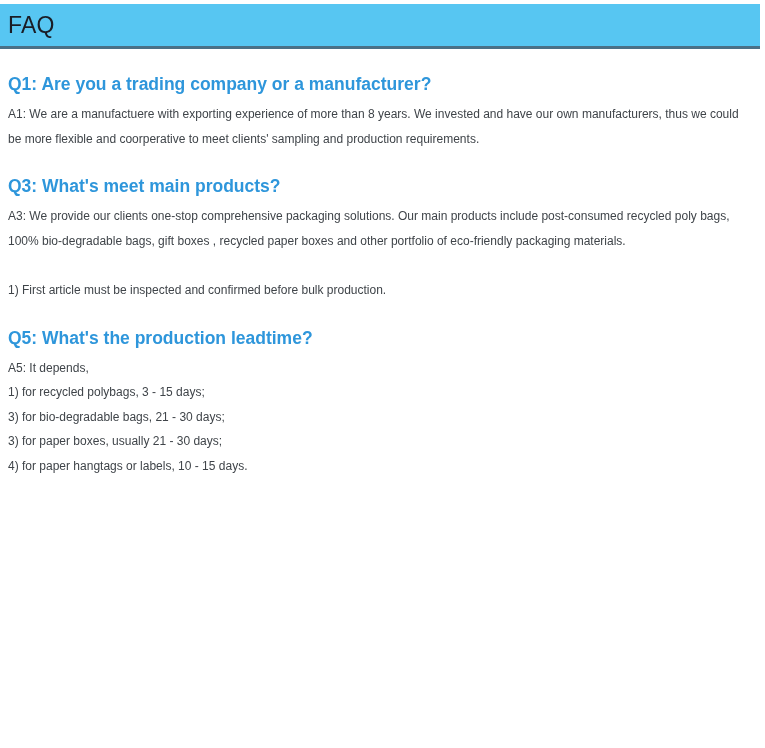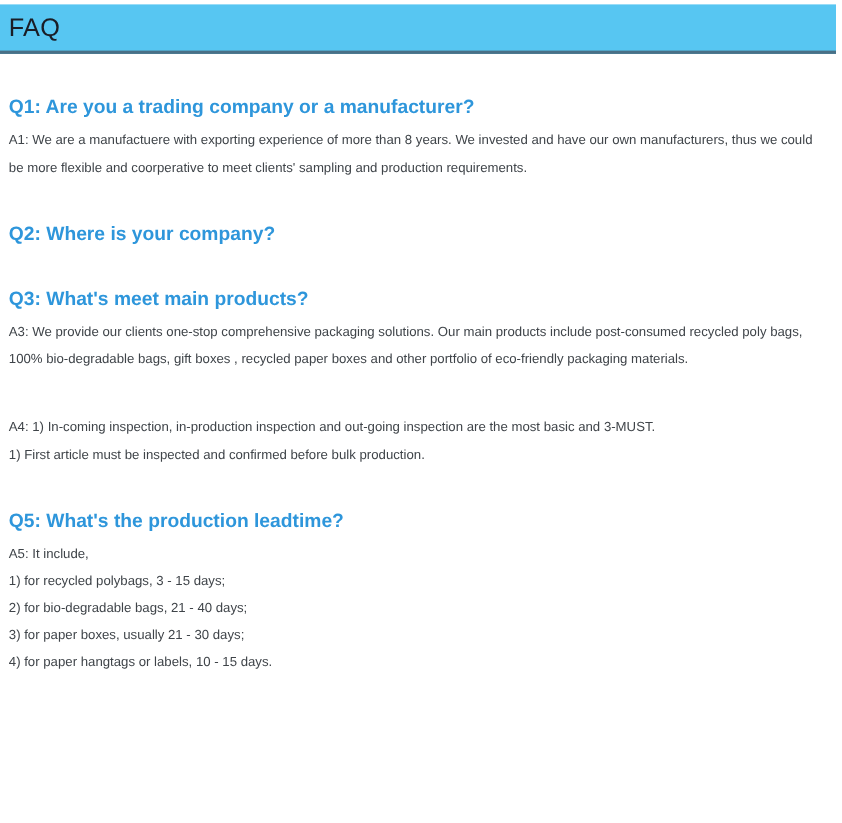--- a/index.html
+++ b/index.html
@@ -32,21 +32,21 @@
   }
   .faq-header .title {
     font-size: 23px;
     color: var(--title-text);
     font-weight: 400;
     letter-spacing: 0.2px;
   }
   .content {
     padding: 0 10px 0 8px;
   }
-  .faq-item { margin-top: 38px; }
+  .faq-item { margin-top: 25px; }
   .faq-item .q {
     margin: 0 0 7px 0;
     font-size: 17.5px;
     font-weight: 700;
     color: var(--question-blue);
   }
   .faq-item .a {
     margin: 0;
     font-size: 12px;
     line-height: 24.5px;
@@ -62,35 +62,33 @@
 </header>
 
 <main class="content">
 
   <section class="faq-item">
     <h3 class="q">Q1: Are you a trading company or a manufacturer?</h3>
     <p class="a">A1: We are a manufactuere with exporting experience of more than 8 years. We invested and have our own manufacturers, thus we could be more flexible and coorperative to meet clients' sampling and production requirements.</p>
   </section>
 
   <section class="faq-item">
-    <h3 class="q">Q2: Where is your company?</h3>
   </section>
 
   <section class="faq-item">
     <h3 class="q">Q3: What's meet main products?</h3>
     <p class="a">A3: We provide our clients one-stop comprehensive packaging solutions. Our main products include post-consumed recycled poly bags, 100% bio-degradable bags, gift boxes , recycled paper boxes and other portfolio of eco-friendly packaging materials.</p>
   </section>
 
   <section class="faq-item">
-    <p class="a">A4: 1) In-coming inspection, in-production inspection and out-going inspection are the most basic and 3-MUST.</p>
     <p class="a">1) First article must be inspected and confirmed before bulk production.</p>
   </section>
 
   <section class="faq-item">
     <h3 class="q">Q5: What's the production leadtime?</h3>
-    <p class="a">A5: It include,</p>
+    <p class="a">A5: It depends,</p>
     <p class="a">1) for recycled polybags, 3 - 15 days;</p>
-    <p class="a">2) for bio-degradable bags, 21 - 40 days;</p>
+    <p class="a">3) for bio-degradable bags, 21 - 30 days;</p>
     <p class="a">3) for paper boxes, usually 21 - 30 days;</p>
     <p class="a">4) for paper hangtags or labels, 10 - 15 days.</p>
   </section>
 
 </main>
 
 </body></html>

